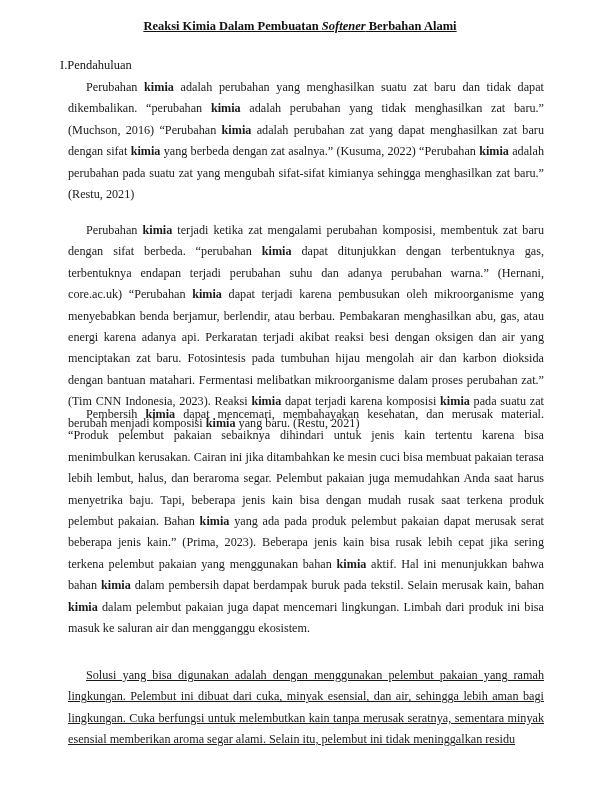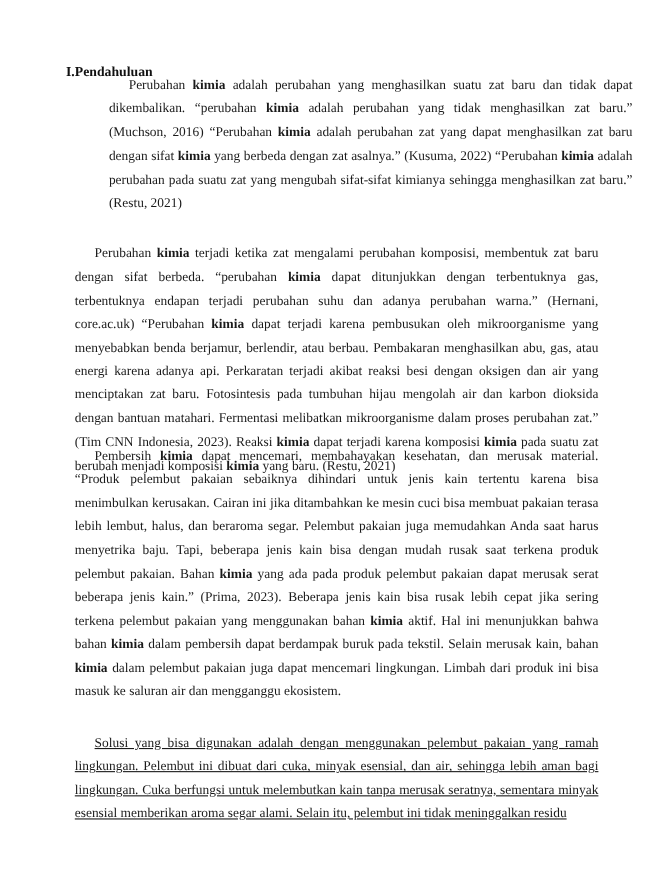--- a/index.html
+++ b/index.html
@@ -10,38 +10,41 @@
       font-family: "Liberation Serif", "DejaVu Serif", serif;
     }
     .title {
       position: absolute; top: 19px; left: 0; width: 600px;
       text-align: center; font-weight: bold; font-size: 12.5px;
       text-decoration: underline; color: #111;
     }
     .title i { font-style: italic; }
     .heading {
       position: absolute; top: 58px; left: 60px;
-      font-weight: bold; font-size: 12.5px; color: #111;
+      font-weight: normal; font-size: 12.5px; color: #111;
     }
     .para {
       position: absolute; left: 68px; width: 476px;
       font-size: 12.2px; line-height: 21.4px;
       text-align: justify; text-indent: 18px;
       margin: 0;
     }
     .para b { font-weight: bold; }
-    #p1 { top: 67px; margin-left: 31px; }
+    #p1 { top: 77px; }
     #p2 { top: 220px; }
     #p3 { top: 404px; }
     #p4 { top: 665px; text-decoration: underline; }
   </style>
 </head>
 <body>
 
 <div class="page">
+  <div class="title">
+    <span>Reaksi Kimia Dalam Pembuatan </span><i>Softener</i><span> Berbahan Alami</span>
+  </div>
 
   <div class="heading">I.Pendahuluan</div>
 
   <p class="para" id="p1"><span>Perubahan </span><b>kimia</b><span> adalah perubahan yang menghasilkan suatu zat baru dan tidak dapat dikembalikan. “perubahan </span><b>kimia</b><span> adalah perubahan yang tidak menghasilkan zat baru.” (Muchson, 2016) “Perubahan </span><b>kimia</b><span> adalah perubahan zat yang dapat menghasilkan zat baru dengan sifat </span><b>kimia</b><span> yang berbeda dengan zat asalnya.” (Kusuma, 2022) “Perubahan </span><b>kimia</b><span> adalah perubahan pada suatu zat yang mengubah sifat-sifat kimianya sehingga menghasilkan zat baru.” (Restu, 2021)</span></p>
   <p class="para" id="p2"><span>Perubahan </span><b>kimia</b><span> terjadi ketika zat mengalami perubahan komposisi, membentuk zat baru dengan sifat berbeda. “perubahan </span><b>kimia</b><span> dapat ditunjukkan dengan terbentuknya gas, terbentuknya endapan terjadi perubahan suhu dan adanya perubahan warna.” (Hernani, core.ac.uk) “Perubahan </span><b>kimia</b><span> dapat terjadi karena pembusukan oleh mikroorganisme yang menyebabkan benda berjamur, berlendir, atau berbau. Pembakaran menghasilkan abu, gas, atau energi karena adanya api. Perkaratan terjadi akibat reaksi besi dengan oksigen dan air yang menciptakan zat baru. Fotosintesis pada tumbuhan hijau mengolah air dan karbon dioksida dengan bantuan matahari. Fermentasi melibatkan mikroorganisme dalam proses perubahan zat.” (Tim CNN Indonesia, 2023). Reaksi </span><b>kimia</b><span> dapat terjadi karena komposisi </span><b>kimia</b><span> pada suatu zat berubah menjadi komposisi </span><b>kimia</b><span> yang baru. (Restu, 2021)</span></p>
   <p class="para" id="p3"><span>Pembersih </span><b>kimia</b><span> dapat mencemari, membahayakan kesehatan, dan merusak material. “Produk pelembut pakaian sebaiknya dihindari untuk jenis kain tertentu karena bisa menimbulkan kerusakan. Cairan ini jika ditambahkan ke mesin cuci bisa membuat pakaian terasa lebih lembut, halus, dan beraroma segar. Pelembut pakaian juga memudahkan Anda saat harus menyetrika baju. Tapi, beberapa jenis kain bisa dengan mudah rusak saat terkena produk pelembut pakaian. Bahan </span><b>kimia</b><span> yang ada pada produk pelembut pakaian dapat merusak serat beberapa jenis kain.” (Prima, 2023). Beberapa jenis kain bisa rusak lebih cepat jika sering terkena pelembut pakaian yang menggunakan bahan </span><b>kimia</b><span> aktif. Hal ini menunjukkan bahwa bahan </span><b>kimia</b><span> dalam pembersih dapat berdampak buruk pada tekstil. Selain merusak kain, bahan </span><b>kimia</b><span> dalam pelembut pakaian juga dapat mencemari lingkungan. Limbah dari produk ini bisa masuk ke saluran air dan mengganggu ekosistem.</span></p>
   <p class="para" id="p4"><span>Solusi yang bisa digunakan adalah dengan menggunakan pelembut pakaian yang ramah lingkungan. Pelembut ini dibuat dari cuka, minyak esensial, dan air, sehingga lebih aman bagi lingkungan. Cuka berfungsi untuk melembutkan kain tanpa merusak seratnya, sementara minyak esensial memberikan aroma segar alami. Selain itu, pelembut ini tidak meninggalkan residu</span></p>
 </div>
 
 </body></html>

